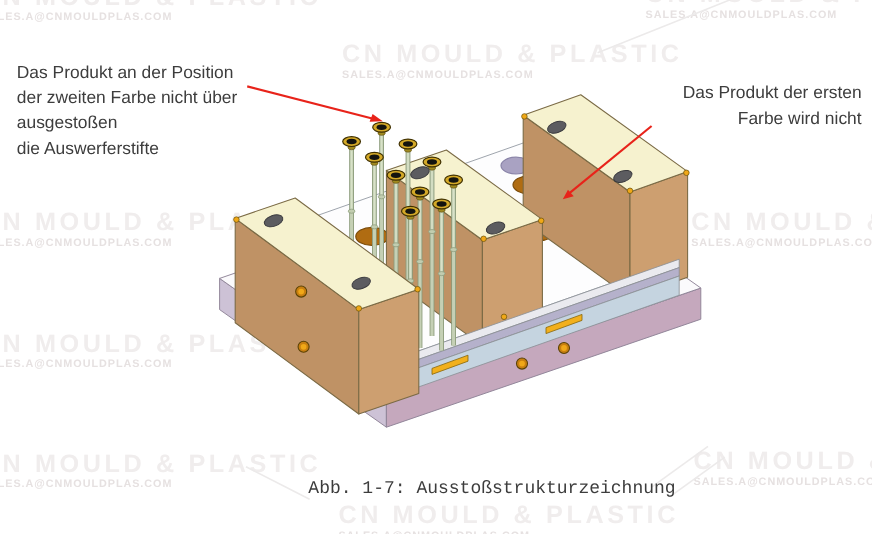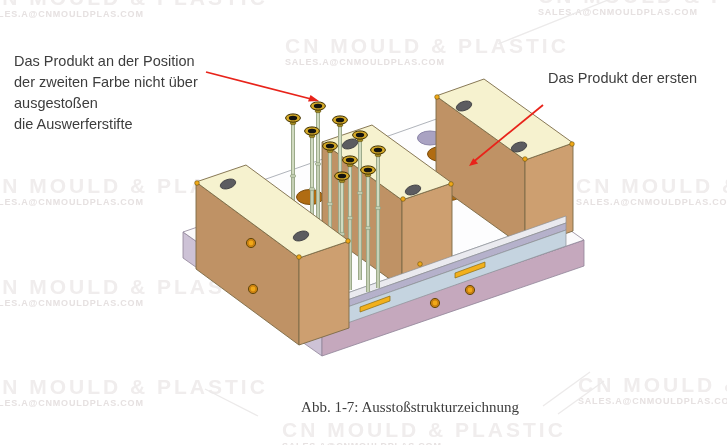--- a/index.html
+++ b/index.html
@@ -2,23 +2,23 @@
 <html><head>
 <meta charset="utf-8">
 <style>
   html,body{margin:0;padding:0;background:#ffffff;}
   #page{position:relative;width:727px;height:445px;background:#ffffff;overflow:hidden;
         font-family:"Liberation Sans", sans-serif;}
   svg{position:absolute;left:0;top:0;}
   .annotation{position:absolute;color:#3d3d3d;font-size:14.5px;line-height:21px;
               font-family:"Liberation Sans", sans-serif;}
   #annotation-left{left:14px;top:51px;width:215px;}
-  #annotation-right{left:548px;top:68px;width:170px;}
+  #annotation-right{left:548px;top:68px;width:170px;text-align:right;}
   #figure-caption{position:absolute;left:230px;top:399px;width:360px;text-align:center;
-                  color:#3d3d3d;font-size:15px;font-family:Liberation Serif, serif;}
+                  color:#3d3d3d;font-size:15px;font-family:Liberation Mono, monospace;}
   .wm{position:absolute;white-space:nowrap;pointer-events:none;}
   .wm-title{display:block;font-size:21px;letter-spacing:3px;color:#f0eded;font-weight:bold;line-height:20px;}
   .wm-email{display:block;font-size:9px;letter-spacing:0.8px;color:#e6e1e1;font-weight:bold;line-height:9px;margin-top:2px;}
   #wm1{left:-16px;top:-12px;} #wm2{left:285px;top:36px;}  #wm3{left:538px;top:-14px;}
   #wm4{left:-16px;top:176px;} #wm5{left:576px;top:176px;} #wm6{left:-16px;top:277px;}
   #wm7{left:-16px;top:377px;} #wm8{left:578px;top:375px;} #wm9{left:282px;top:420px;}
 </style>
 </head>
 <body>
 
@@ -265,16 +265,17 @@
   </svg>
 
   <div class="annotation" id="annotation-left">
     <div>Das Produkt an der Position</div>
     <div>der zweiten Farbe nicht über</div>
     <div>ausgestoßen</div>
     <div>die Auswerferstifte</div>
   </div>
   <div class="annotation" id="annotation-right">
     <div>Das Produkt der ersten</div>
+    <div>Farbe wird nicht</div>
   </div>
 
   <div id="figure-caption">Abb. 1-7: Ausstoßstrukturzeichnung</div>
 </div>
 
 </body></html>

